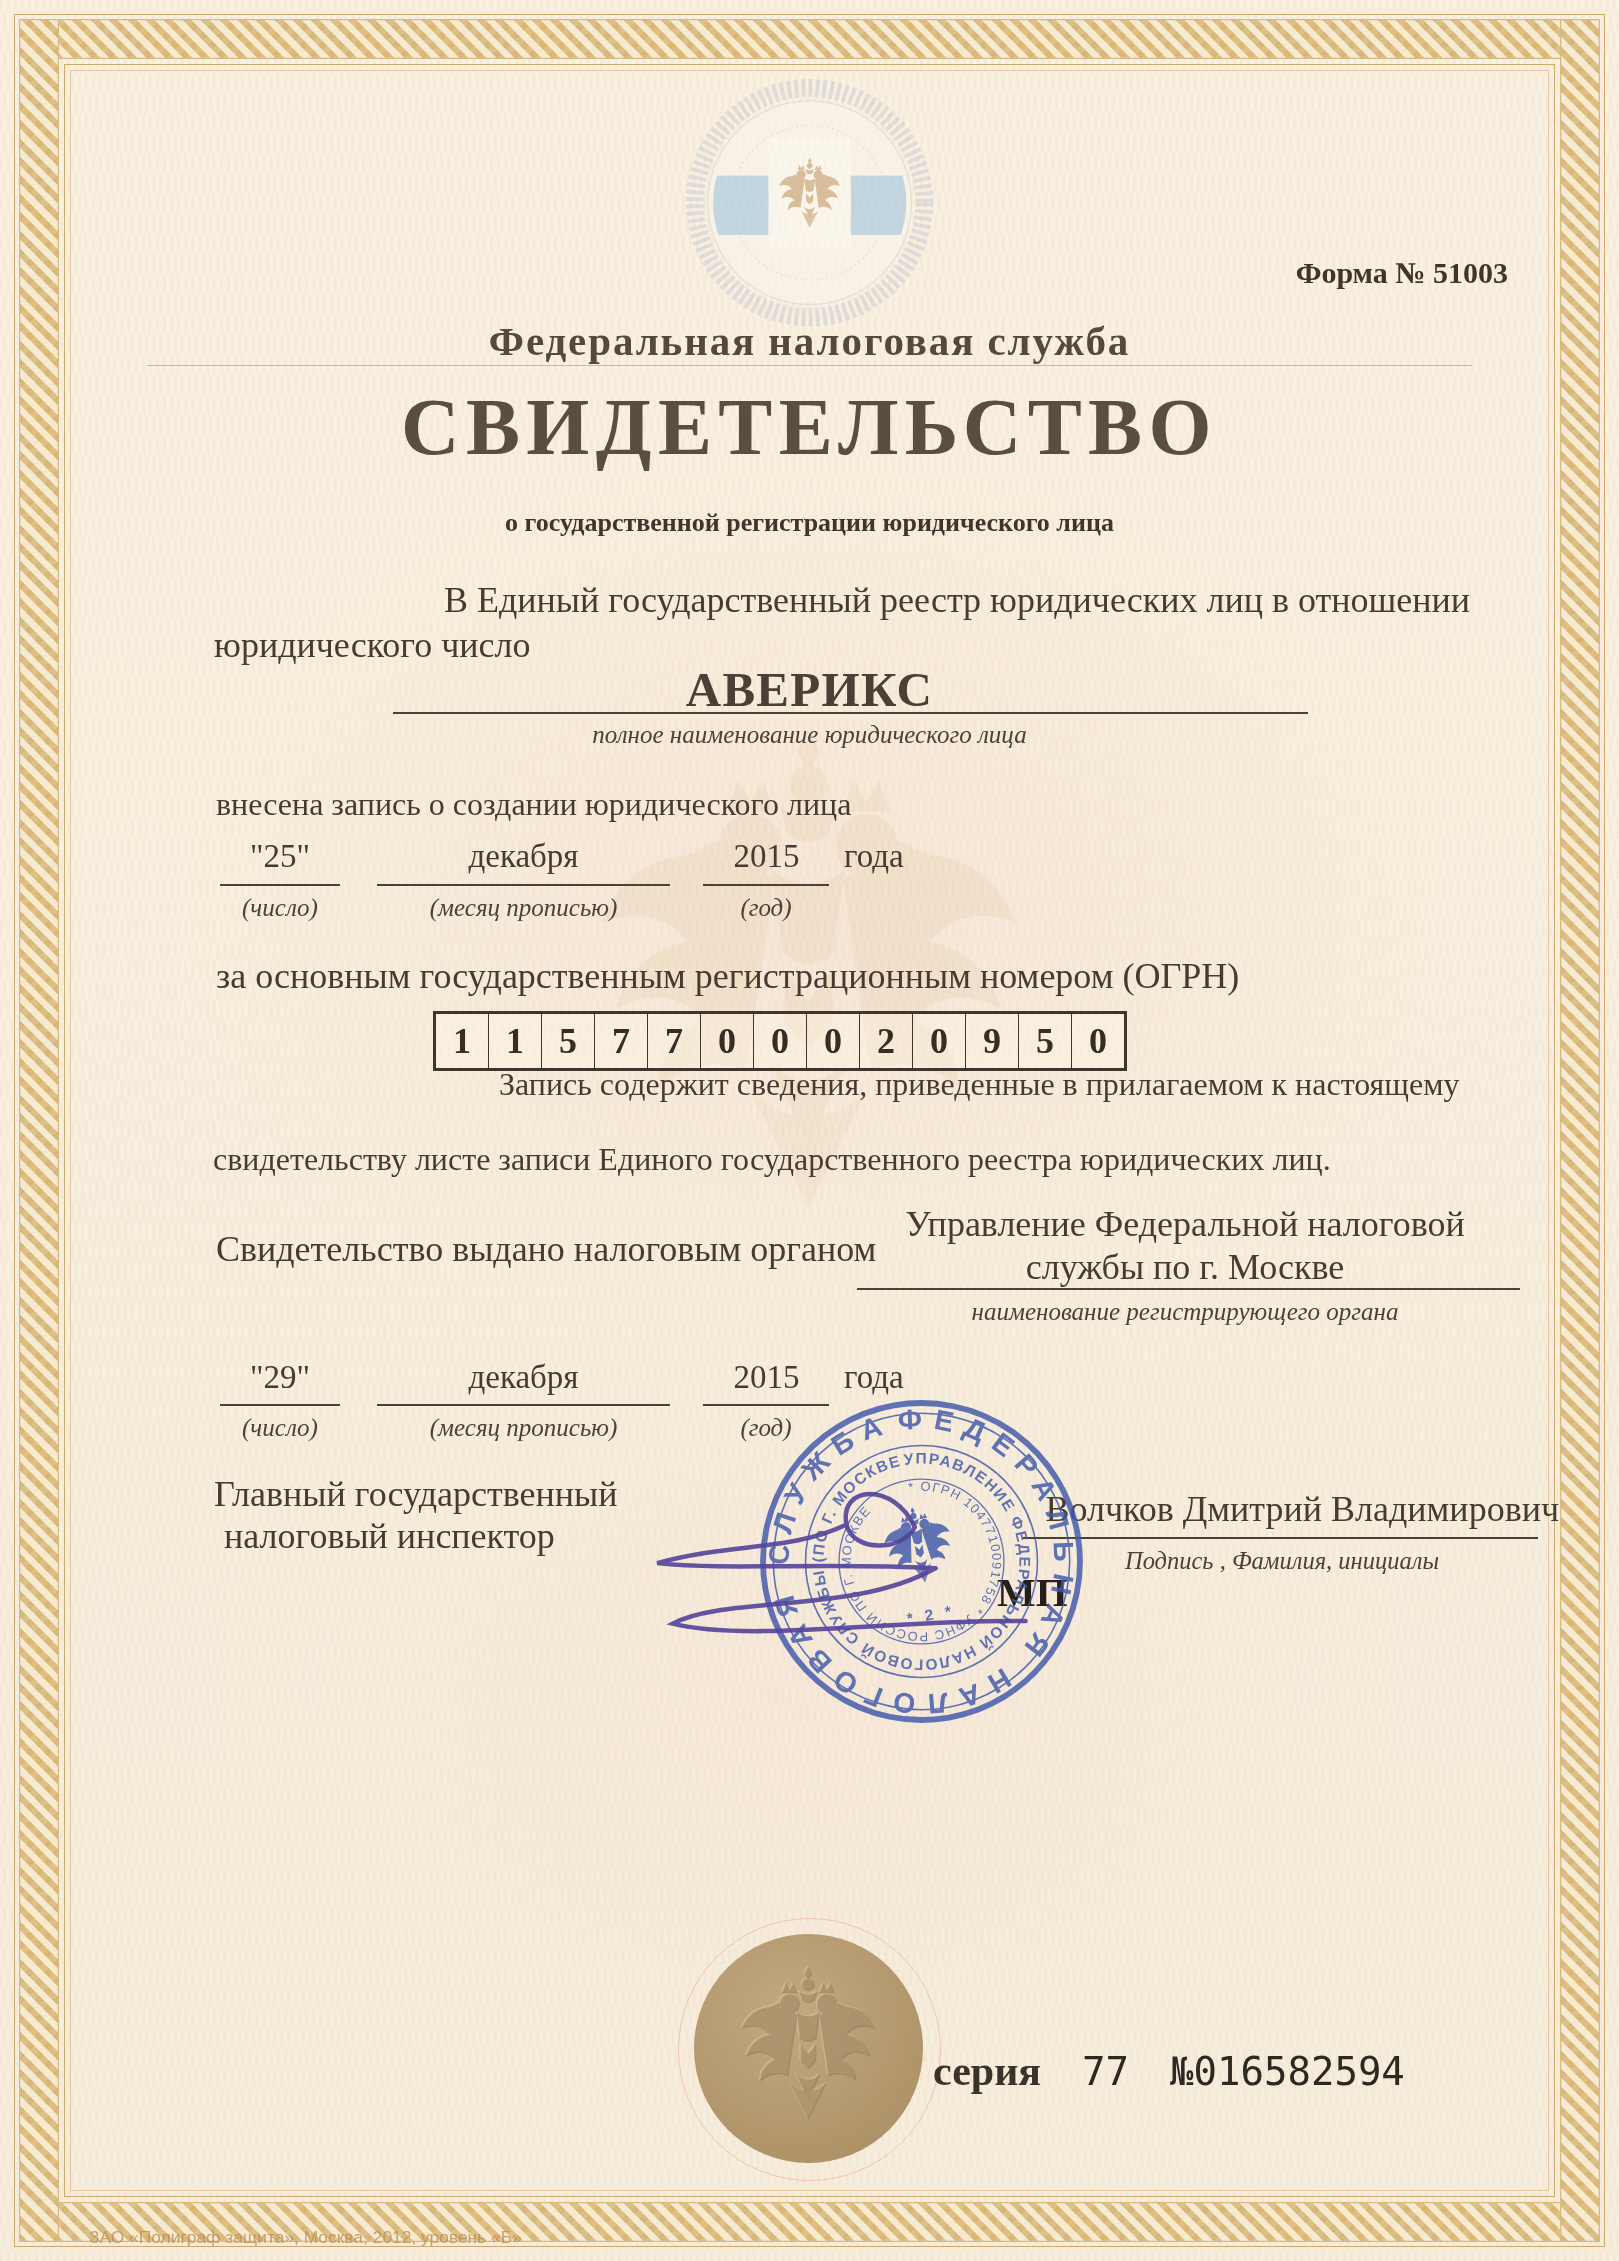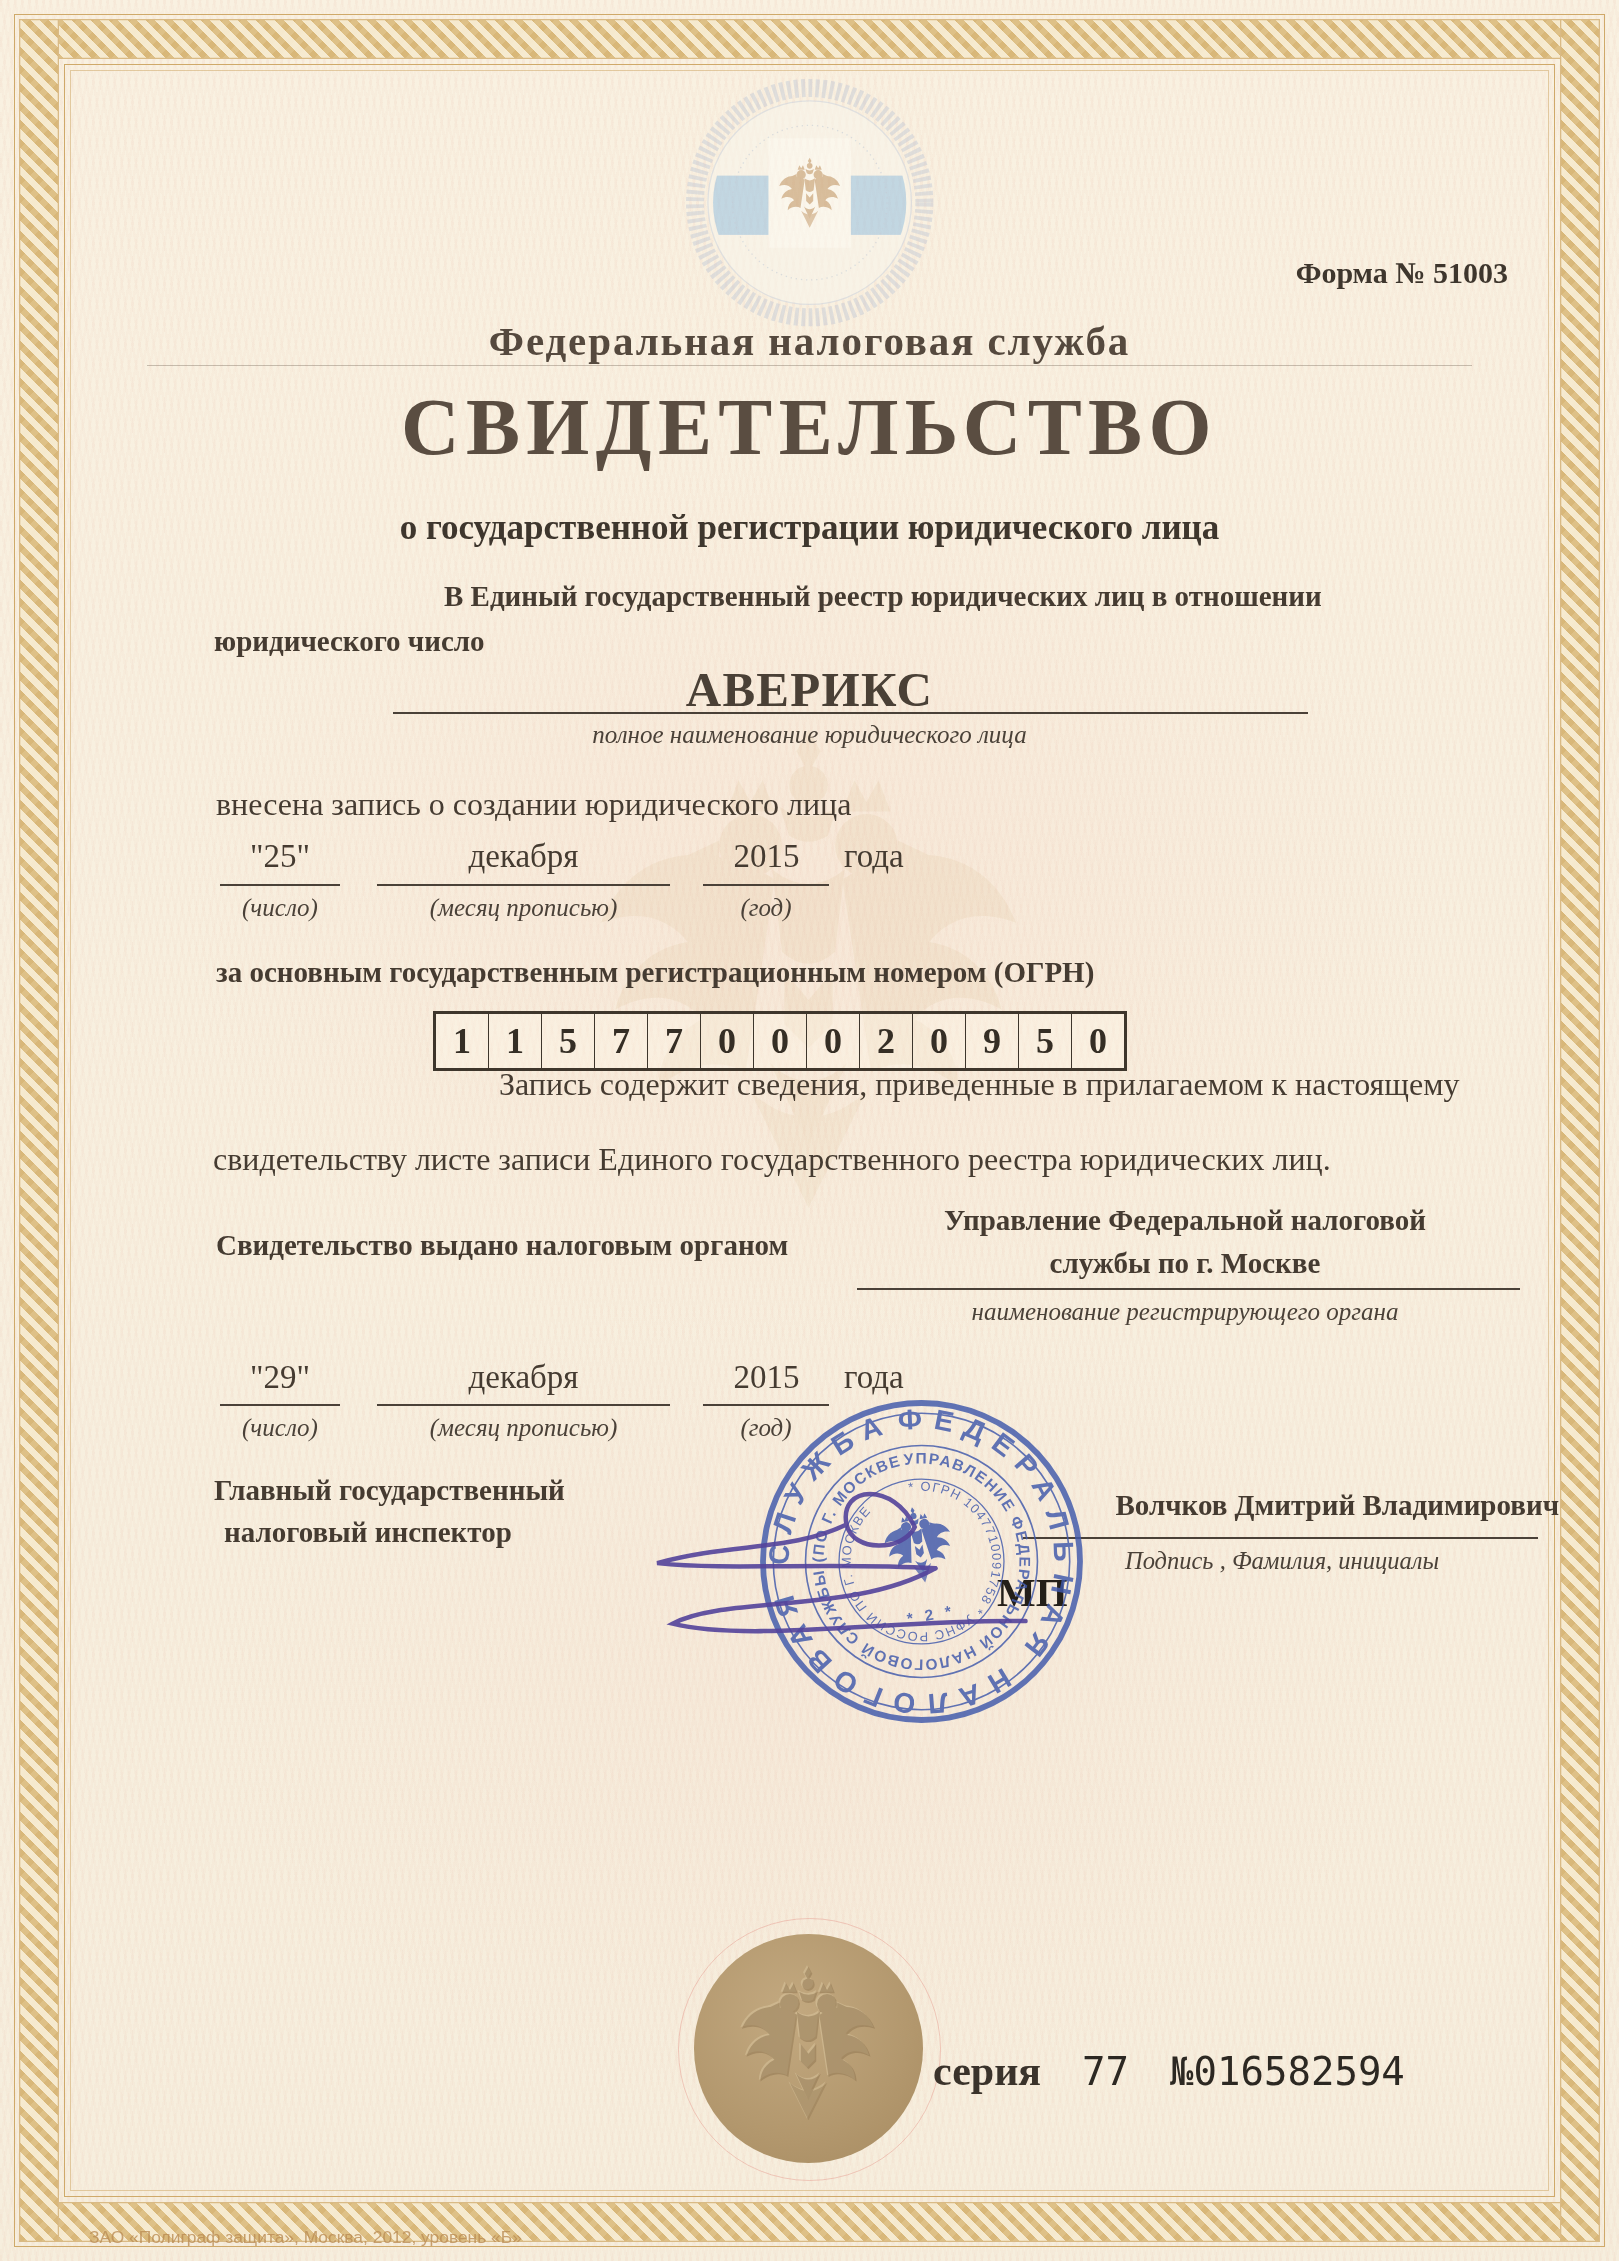--- a/index.html
+++ b/index.html
@@ -29,23 +29,23 @@
 
   .t{position:absolute;white-space:nowrap;line-height:1.15;}
   .center{left:0;width:100%;text-align:center;}
   .cap{font-size:25px;font-style:italic;color:#4a4138;}
   .ul{position:absolute;background:#4a4138;height:1.9px;}
   .rule{position:absolute;background:rgba(104,90,75,.35);height:1.3px;}
 
   .form-label{top:256px;right:111px;font-size:30px;font-weight:bold;color:#3e362d;}
   .agency{top:318px;font-size:41px;font-weight:bold;letter-spacing:1.9px;color:#55493e;}
   .title{top:381px;font-size:81px;font-weight:bold;letter-spacing:6.4px;color:#5a4d41;}
-  .subtitle{top:508px;font-size:35px;font-weight:bold;color:#3e362d;}
+  .subtitle{top:508px;font-size:26px;font-weight:bold;color:#3e362d;}
   .body49{font-size:32px;}
-  .body50{font-size:29px;font-weight:bold;}
+  .body50{font-size:36px;}
   .company{top:662px;font-size:49px;font-weight:bold;letter-spacing:1.3px;color:#4a4036;text-align:center;}
   .dateval{font-size:33px;text-align:center;}
   .ogrn{position:absolute;left:433px;top:1011px;display:flex;border:3.2px solid #3e362c;background:rgba(255,250,235,.35);}
   .ogrn div{width:52px;height:54px;display:flex;align-items:center;justify-content:center;
     font-size:36px;font-weight:bold;color:#352e25;border-left:1.9px solid #3e362c;}
   .ogrn div:first-child{border-left:none;}
   .mp{top:1569px;left:997px;font-size:41px;font-weight:bold;color:#241f19;}
   .series-row{position:absolute;left:933px;top:2047px;display:flex;align-items:baseline;gap:41px;}
   .series-label{font-size:42px;font-weight:bold;color:#3a332b;}
   .series-num{font-family:"DejaVu Sans Mono",monospace;font-size:39px;color:#2c2822;}

